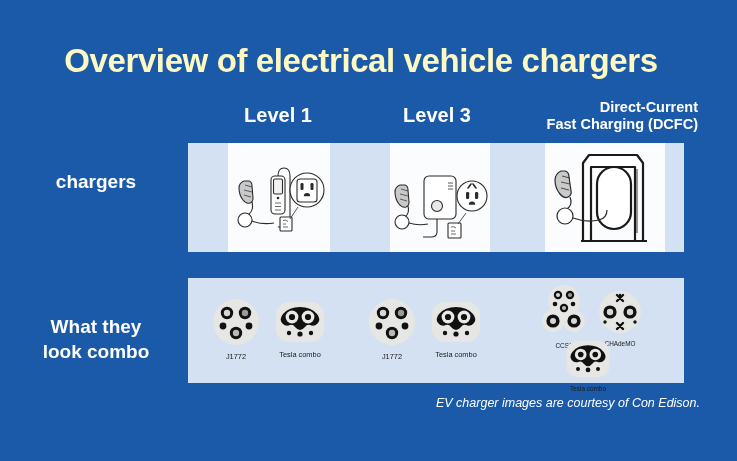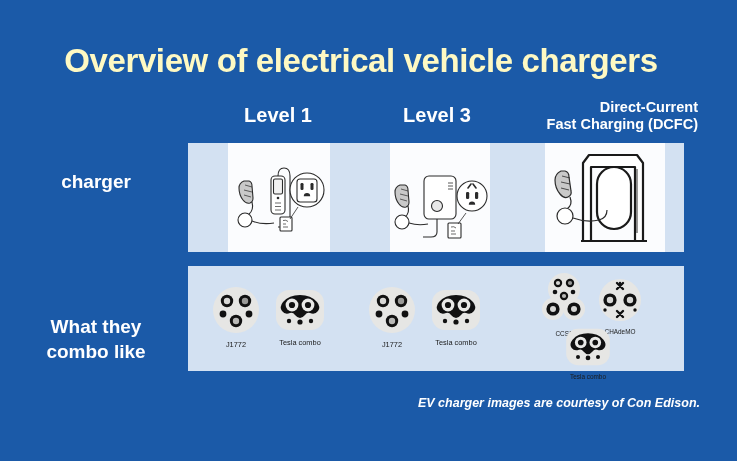--- a/index.html
+++ b/index.html
@@ -53,21 +53,21 @@
   }
   .row-label.r1 { top: 170px; }
   .row-label.r2 { top: 293px; margin-top: 22px; }
 
   
   .panel {
     position: absolute;
     background: #d3e1f2;
   }
   #panel-row1 { left: 188px; top: 143px; width: 496px; height: 109px; }
-  #panel-row2 { left: 188px; top: 266px; width: 496px; height: 105px; }
+  #panel-row2 { left: 188px; top: 278px; width: 496px; height: 105px; }
 
   .tile {
     position: absolute;
     background: #fbfcfe;
     top: 0; height: 109px;
   }
   #tile-l1 { left: 40px;  width: 102px; }
   #tile-l2 { left: 202px; width: 100px; }
   #tile-dc { left: 357px; width: 120px; }
 
@@ -89,44 +89,44 @@
   }
   .conn-caption.tiny { font-size: 6.4px; }
 
   
   .footer {
     position: absolute;
     left: 0; top: 396px;
     width: 700px;
     text-align: right;
     font-size: 12.5px;
-    font-weight: bold;
+    font-weight: normal;
     font-style: italic;
     color: #ffffff;
     white-space: nowrap;
   }
 </style>
 </head>
 <body>
 
 <div class="title">Overview of electrical vehicle chargers</div>
 
 <div class="col-head c1">Level 1</div>
 <div class="col-head c2">Level 3</div>
 <div class="col-head c3">
   <div>Direct-Current</div>
   <div>Fast Charging (DCFC)</div>
 </div>
 
 <div class="row-label r1">
-  <div>charger</div>
+  <div>chargers</div>
 </div>
 <div class="row-label r2">
   <div>What they</div>
-  <div>combo like</div>
+  <div>look combo</div>
 </div>
 
 <div class="panel" id="panel-row1">
 
   <div class="tile" id="tile-l1">
     <svg class="art" width="102" height="109" viewBox="0 0 102 109">
       <g fill="none" stroke="#2b2b2b" stroke-width="1.1">
 
         <path d="M16 38 q-5 2 -5 7 q0 7 4 12 q3 4 7 3 q3 -1 3 -5 l-1 -12 q0 -4 -3 -5 z" fill="#c9c9c9" stroke="#2b2b2b"></path>
         <path d="M17 42 l7 2 M16 47 l8 2 M16 52 l7 2" stroke="#2b2b2b" stroke-width="0.7"></path>

